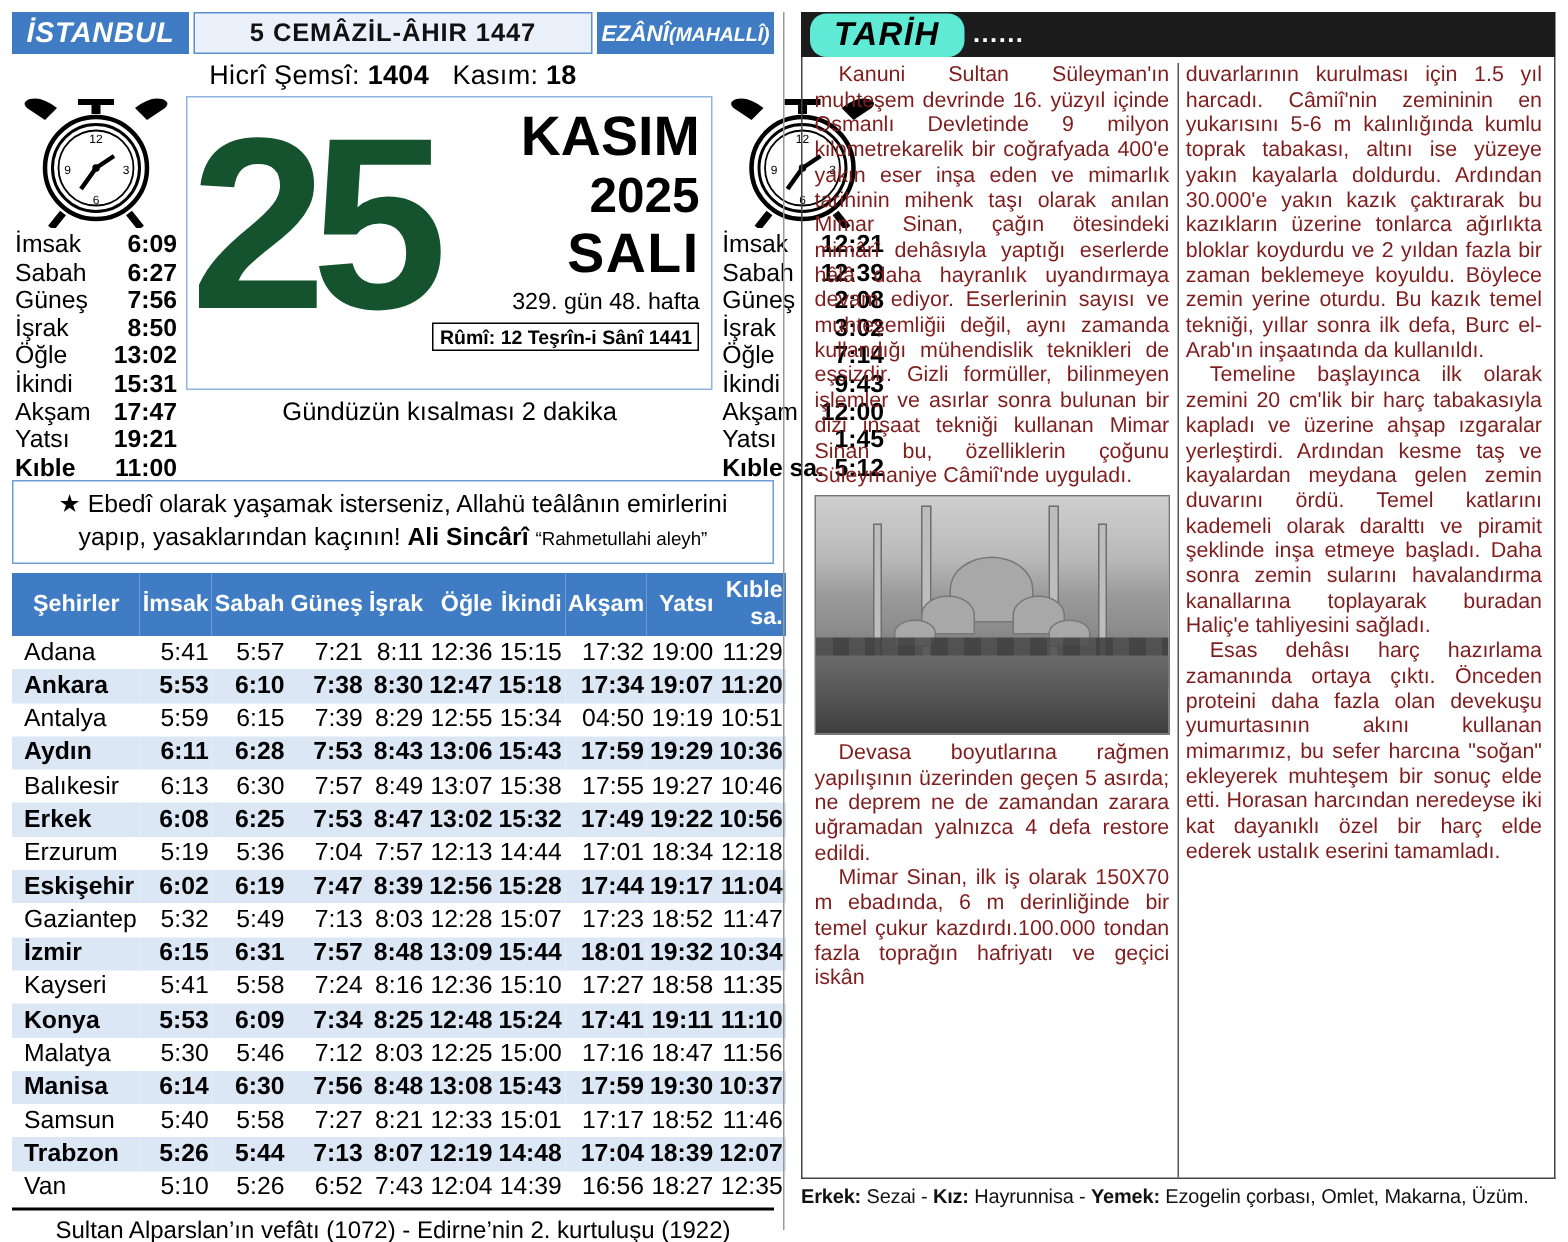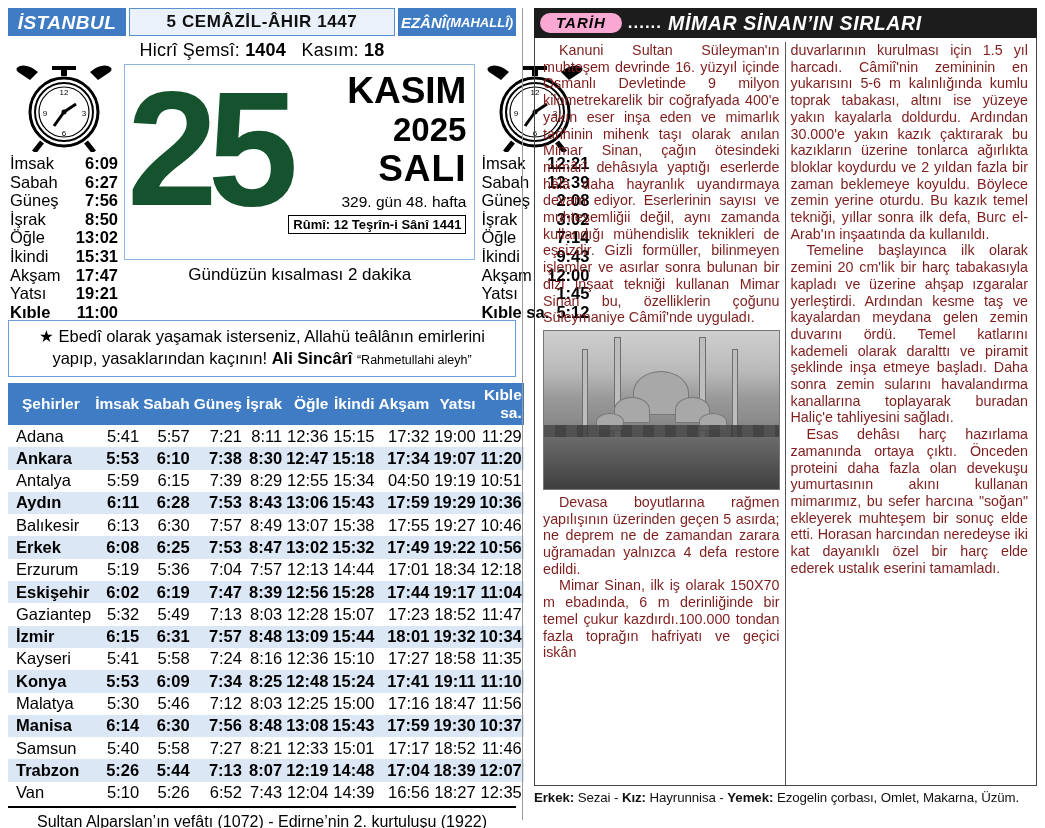--- a/index.html
+++ b/index.html
@@ -206,24 +206,24 @@
     left: 534px; top: 8px;
     width: 503px; height: 812px;
   }
   .tarih-bar {
     background: #1c1c1c;
     height: 30px;
     display: flex; align-items: center;
     padding: 0 6px;
   }
   .tarih-pill {
-    background: #f9a8d4;
+    background: #5eead4;
     color: #000;
     font-weight: bold;
-    font-size: 15px;
+    font-size: 22px;
     border-radius: 11px;
     padding: 1px 16px 2px 16px;
     letter-spacing: 1px;
     font-style: italic;
   }
   .tarih-dots { color: #fff; font-size: 17px; font-weight: bold; margin: 0 6px; letter-spacing:1px;}
   .tarih-title {
     color: #fff; font-weight: bold;
     font-size: 19.5px;
     letter-spacing: 0.6px;
@@ -696,21 +696,20 @@
 
   </div>
 
   <div id="divider"></div>
 
   <div id="right-panel">
 
     <div class="tarih-bar">
       <span class="tarih-pill">TARİH</span>
       <span class="tarih-dots">......</span>
-      <span class="tarih-title">MİMAR SİNAN’IN SIRLARI</span>
     </div>
 
     <div class="art-frame">
       <div class="art-col left-col">
         <p>Kanuni Sultan Süleyman'ın muhteşem devrinde 16. yüzyıl içinde Osmanlı Devletinde 9 milyon kilometrekarelik bir coğrafyada 400'e yakın eser inşa eden ve mimarlık tarihinin mihenk taşı olarak anılan Mimar Sinan, çağın ötesindeki mimârî dehâsıyla yaptığı eserlerde hâlâ daha hayranlık uyandırmaya devam ediyor. Eserlerinin sayısı ve muhteşemliğii değil, aynı zamanda kullandığı mühendislik teknikleri de eşsizdir. Gizli formüller, bilinmeyen işlemler ve asırlar sonra bulunan bir dizi inşaat tekniği kullanan Mimar Sinan bu, özelliklerin çoğunu Süleymaniye Câmiî'nde uyguladı.</p>
         <div class="mosque-photo">
           <div class="m-minaret" style="left:16%;top:18px;width:6px;height:96px;"></div>
           <div class="m-minaret" style="left:30%;top:6px;width:7px;height:108px;"></div>
           <div class="m-minaret" style="left:66%;top:6px;width:7px;height:108px;"></div>
           <div class="m-minaret" style="left:80%;top:18px;width:6px;height:96px;"></div>

